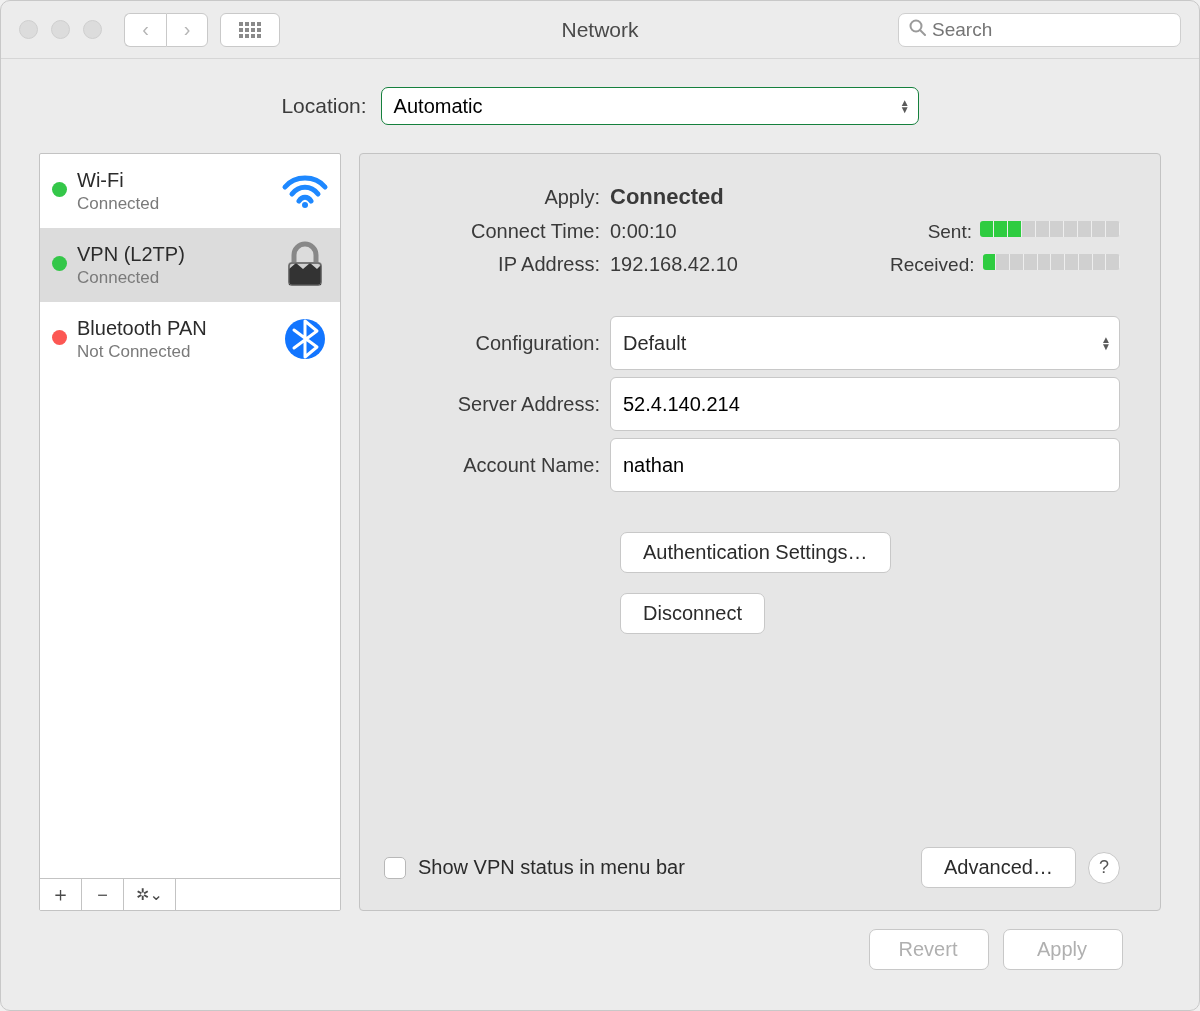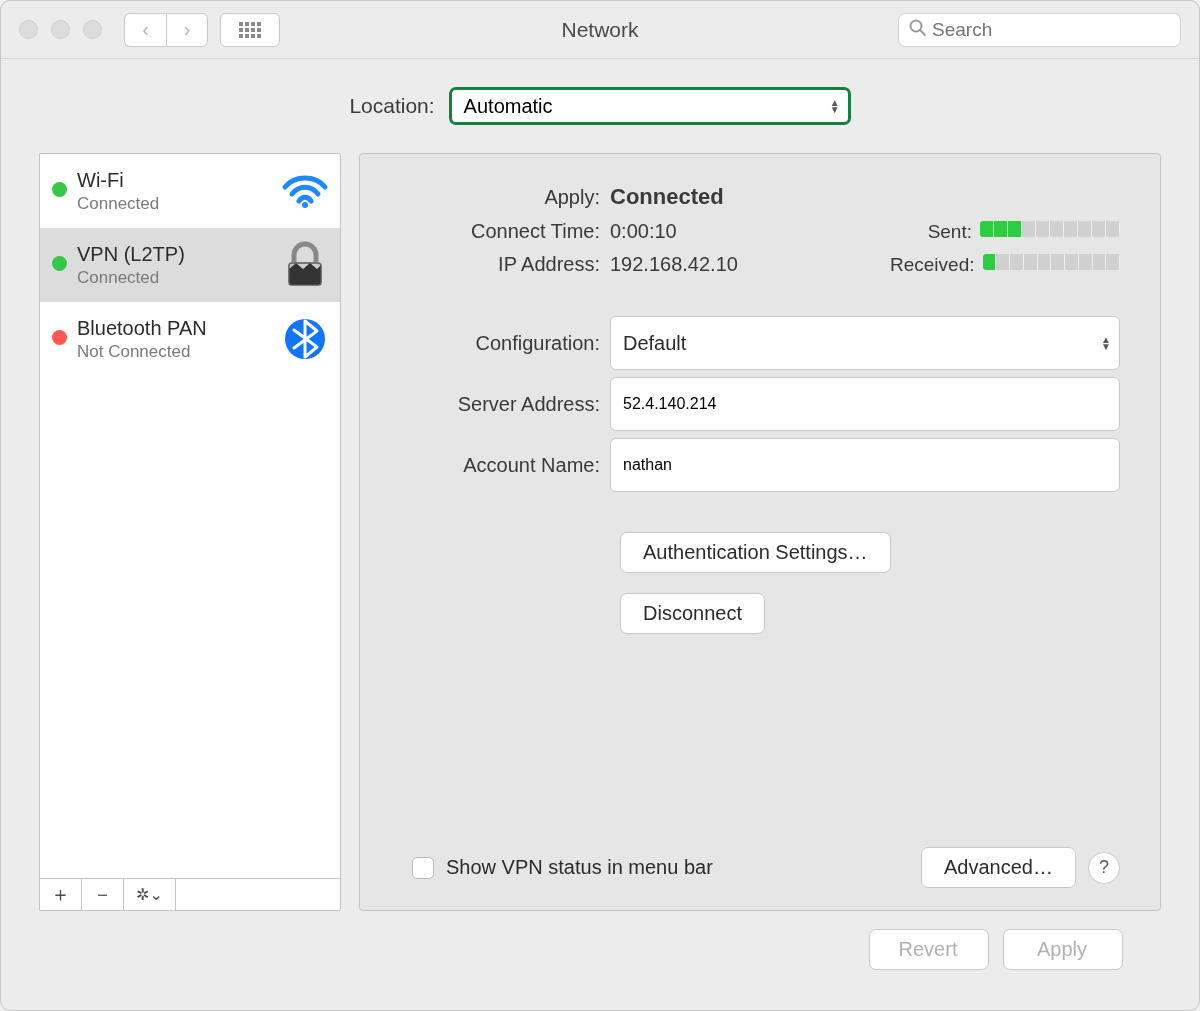--- a/index.html
+++ b/index.html
@@ -60,21 +60,21 @@
   color: #888;
 }
 .search-icon { color: #9a9a9a; font-size: 18px; }
 .content { flex: 1; padding: 28px 38px 20px 38px; display: flex; flex-direction: column; }
 .location-row {
   display: flex; align-items: center; justify-content: center; gap: 14px;
   margin-bottom: 28px;
 }
 .location-label { font-size: 21px; color: #3b3b3b; }
 .location-select {
-  width: 402px; height: 38px; background: #fff; border: 3px solid #15803d;
+  width: 538px; height: 38px; background: #fff; border: 1px solid #15803d;
   border-radius: 7px; display: flex; align-items: center; padding: 0 12px;
   font-size: 20px; position: relative;
 }
 .stepper-arrows {
   position: absolute; right: 8px; top: 50%; transform: translateY(-50%);
   display: flex; flex-direction: column; line-height: 7px; color: #5a5a5a; font-size: 10px;
 }
 .main-row { display: flex; gap: 18px; flex: 1; }
 .sidebar {
   width: 302px; background: #fff; border: 1px solid #c3c3c3; border-radius: 2px;
@@ -121,37 +121,37 @@
   height: 54px; background:#fff; border:1px solid #c8c8c8; border-radius:6px;
   padding: 0 12px; font-size: 20px; color:#2b2b2b; position:relative;
 }
 .form-select { display:flex; align-items:center;}
 .action-buttons { margin-left: 220px; display:flex; flex-direction:column; gap:20px; align-items:flex-start;}
 .btn {
   background:#fff; border:1px solid #c8c8c8; border-radius:7px;
   padding: 8px 22px; font-size: 20px; color:#2b2b2b;
 }
 .bottom-row {
-  position:absolute; bottom: 22px; left: 52px; right: 40px;
+  position:absolute; bottom: 22px; left: 24px; right: 40px;
   display:flex; align-items:center; gap: 12px;
 }
 .checkbox {
   width: 22px; height: 22px; background:#fff; border:1px solid #b8b8b8; border-radius:5px;
 }
 .checkbox-label { font-size: 20px; color:#2b2b2b; flex:1;}
 .help-btn {
   width: 32px; height: 32px; border-radius:50%; background:#fff; border:1px solid #c8c8c8;
   display:flex; align-items:center; justify-content:center; font-size:18px; color:#555;
 }
 .footer-buttons {
   display:flex; justify-content:flex-end; gap:14px; padding: 18px 38px 20px;
 }
 .footer-buttons .btn { min-width: 120px; color:#b0b0b0;padding-left:20px; }
 .wifi-icon svg, .bt-icon svg, .lock-icon svg { display:block;}
-input.text-input { border:none; outline:none; width:100%; height:100%; font-size:16px; background:transparent;}
+input.text-input { border:none; outline:none; width:100%; height:100%; font-size:20px; background:transparent;}
 </style>
 </head>
 <body>
 
 <div class="window">
 
   <div class="titlebar">
     <div class="traffic-lights">
       <div class="traffic-light"></div>
       <div class="traffic-light"></div>

